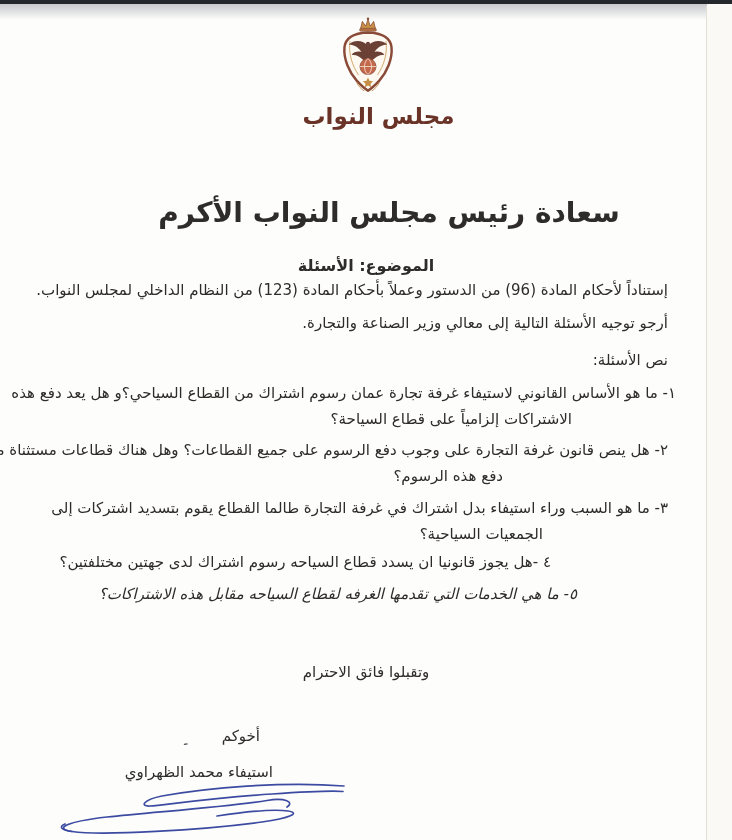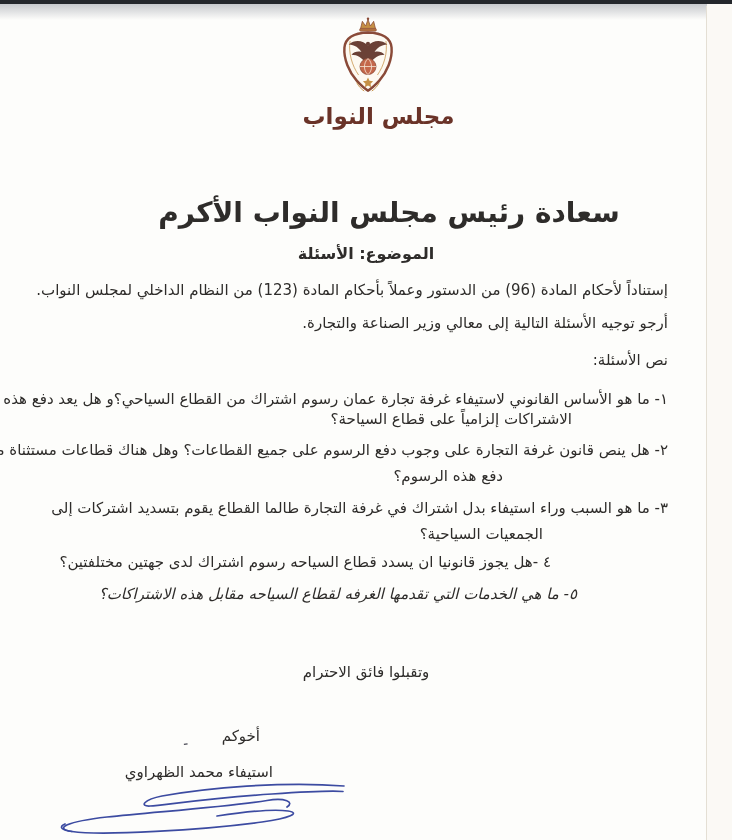--- a/index.html
+++ b/index.html
@@ -20,25 +20,25 @@
   .crest{position:absolute;left:335px;top:16px;width:66px;height:86px;}
   .calligraphy{
     position:absolute;left:0;right:0;top:103px;
     text-align:center;font-size:23px;font-weight:bold;
     color:#6a3328;direction:rtl;letter-spacing:-0.5px;padding-left:25px;
   }
 
   .t{position:absolute;direction:rtl;white-space:nowrap;line-height:22px;font-size:15px;}
   .center{left:0;right:0;text-align:center;white-space:normal;}
   .title{top:199px;left:46px;right:0;text-align:center;font-size:28px;font-weight:bold;line-height:28px;}
-  .subject{top:243px;font-size:16px;font-weight:bold;}
+  .subject{top:255px;font-size:16px;font-weight:bold;}
   .intro1{top:279px;right:64px;}
   .intro2{top:312px;right:64px;}
   .qhead{top:349px;right:64px;}
-  .q1l1{top:382px;right:64px;margin-top:6px;}
+  .q1l1{top:382px;right:56px;}
   .q1l2{top:408px;right:160px;}
   .q2l1{top:439px;right:64px;}
   .q2l2{top:465px;right:229px;}
   .q3l1{top:497px;right:64px;}
   .q3l2{top:523px;right:189px;}
   .q4{top:551px;right:181px;}
   .q5{top:583px;right:155px;font-style:italic;}
   .closing{top:661px;font-size:15px;}
   .brother{top:725px;right:472px;}
   .pen-dash{top:731px;left:183px;width:18px;color:#4a4a55;font-size:14px;transform:rotate(-8deg);direction:ltr;}

